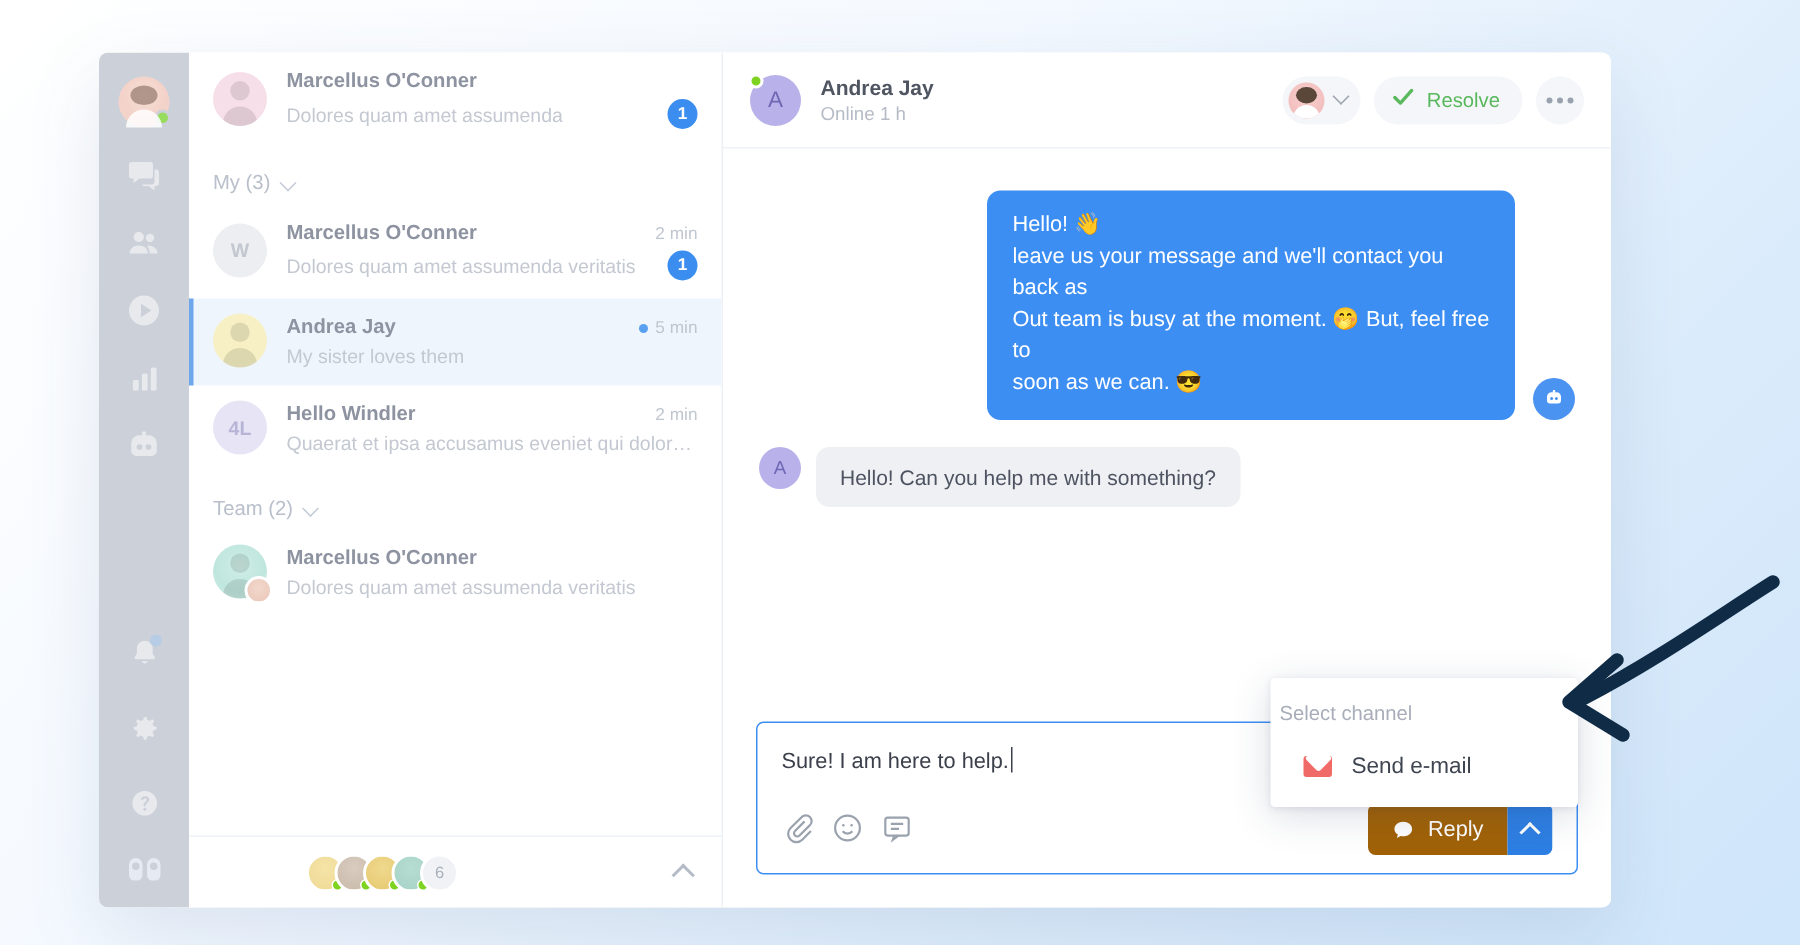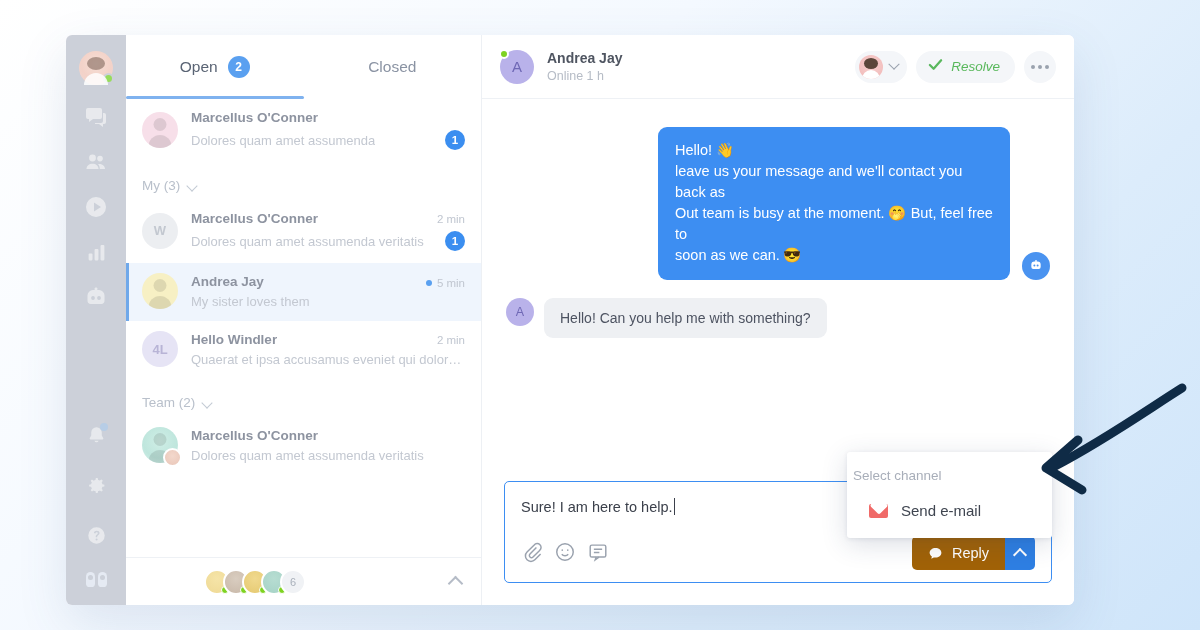--- a/index.html
+++ b/index.html
@@ -238,21 +238,21 @@
   .head-av .on {
     position: absolute; left: -1px; top: -1px;
     width: 10px; height: 10px; border-radius: 50%;
     background: #7ed321; border: 2px solid #fff;
   }
   .head-name { font-size: 14px; font-weight: bold; color: #4f5561; }
   .head-sub { font-size: 12.5px; color: #b6bcc6; margin-top: 3px; }
   .head-actions { margin-left: auto; display: flex; align-items: center; gap: 9px; }
   .pill {
     height: 32px; border-radius: 16px; background: #f4f6f9;
-    display: flex; align-items: center; cursor: pointer; font-style: italic;
+    display: flex; align-items: center; cursor: pointer;
   }
   .assignee-pill { padding: 0 9px 0 4px; gap: 7px; }
   .assignee-av {
     width: 24px; height: 24px; border-radius: 50%;
     background: radial-gradient(circle at 50% 40%, #f6d0cf 0%, #f1b7b6 100%);
     position: relative; overflow: hidden;
   }
   .assignee-av::before {
     content: ""; position: absolute; left: 5px; top: 3px;
     width: 14px; height: 11px; border-radius: 50%; background: #5b463a;
@@ -437,29 +437,20 @@
       </div>
       <div class="rail-logo">
         <i></i>
           <i></i>
       </div>
     </div>
   </div>
 
   <div class="list-col">
 
-    <div class="tabs">
-      <div class="tab active">
-        <span>Open</span>
-        <span class="tab-count">2</span>
-      </div>
-      <div class="tab">
-        <span>Closed</span>
-      </div>
-    </div>
 
     <div class="list-scroll">
 
 
       <div class="conv">
         <div class="av-wrap">
           <div class="av av-pink silhouette"></div>
         </div>
         <div class="conv-body">
           <div class="conv-row1">

